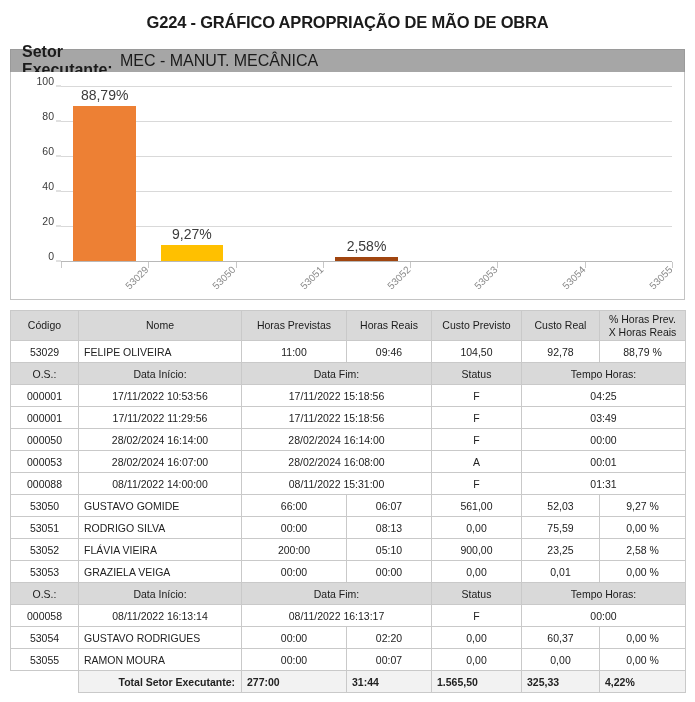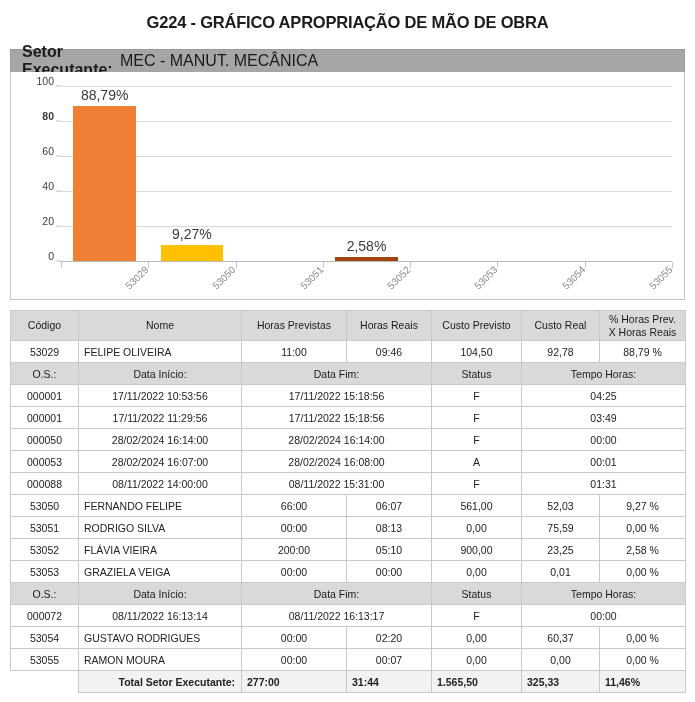--- a/index.html
+++ b/index.html
@@ -214,21 +214,21 @@
       <div class="axis-base"></div>
       <div id="yticks">
           <div class="ytick" style="bottom: -6px;">0</div>
           <div class="ytick-mark" style="bottom: 0px;"></div>
           <div class="ytick" style="bottom: 29px;">20</div>
           <div class="ytick-mark" style="bottom: 35px;"></div>
           <div class="ytick" style="bottom: 64px; text-align: right;">40</div>
           <div class="ytick-mark" style="bottom: 70px;"></div>
           <div class="ytick" style="bottom: 99px; margin-left: 16px;">60</div>
           <div class="ytick-mark" style="bottom: 105px;"></div>
-          <div class="ytick" style="bottom: 134px; font-weight: bold;">80</div>
+          <div class="ytick" style="bottom: 134px;">80</div>
           <div class="ytick-mark" style="bottom: 140px;"></div>
           <div class="ytick" style="bottom: 169px;">100</div>
           <div class="ytick-mark" style="bottom: 175px;"></div>
         </div>
       <div class="bars" id="bars">
           <div class="bar-slot" style="left: 0%; width: 14.2857%;">
             <div class="bar" style="height: 155.382px; background: rgb(237, 128, 52);"></div>
             <div class="bar-label" style="bottom: 159.382px;">88,79%</div>
             <div class="xtick-mark" style="left: 0px;"></div>
           </div>
@@ -336,21 +336,21 @@
       </tr>
       <tr>
         <td class="c-center">000088</td>
         <td class="c-center">08/11/2022 14:00:00</td>
         <td class="c-center" colspan="2">08/11/2022 15:31:00</td>
         <td class="c-center">F</td>
         <td class="c-center" colspan="2">01:31</td>
       </tr>
       <tr>
         <td class="c-center">53050</td>
-        <td class="c-left">FERNANDO FELIPE</td>
+        <td class="c-left">GUSTAVO GOMIDE</td>
         <td class="c-center">66:00</td>
         <td class="c-center">06:07</td>
         <td class="c-center">561,00</td>
         <td class="c-center">52,03</td>
         <td class="c-center">9,27 %</td>
       </tr>
       <tr>
         <td class="c-center">53051</td>
         <td class="c-left">RODRIGO SILVA</td>
         <td class="c-center">00:00</td>
@@ -378,21 +378,21 @@
         <td class="c-center">0,00 %</td>
       </tr>
       <tr>
         <td class="hdr">O.S.:</td>
         <td class="hdr">Data Início:</td>
         <td class="hdr" colspan="2">Data Fim:</td>
         <td class="hdr">Status</td>
         <td class="hdr" colspan="2">Tempo Horas:</td>
       </tr>
       <tr>
-        <td class="c-center">000072</td>
+        <td class="c-center">000058</td>
         <td class="c-center">08/11/2022 16:13:14</td>
         <td class="c-center" colspan="2">08/11/2022 16:13:17</td>
         <td class="c-center">F</td>
         <td class="c-center" colspan="2">00:00</td>
       </tr>
       <tr>
         <td class="c-center">53054</td>
         <td class="c-left">GUSTAVO RODRIGUES</td>
         <td class="c-center">00:00</td>
         <td class="c-center">02:20</td>
@@ -409,16 +409,16 @@
         <td class="c-center">0,00</td>
         <td class="c-center">0,00 %</td>
       </tr>
       <tr class="total-row">
         <td class="blank-cell"></td>
         <td class="total-label">Total Setor Executante:</td>
         <td>277:00</td>
         <td>31:44</td>
         <td>1.565,50</td>
         <td>325,33</td>
-        <td>11,46%</td>
+        <td>4,22%</td>
       </tr>
     </tbody>
 </table>
 
 </body></html>

